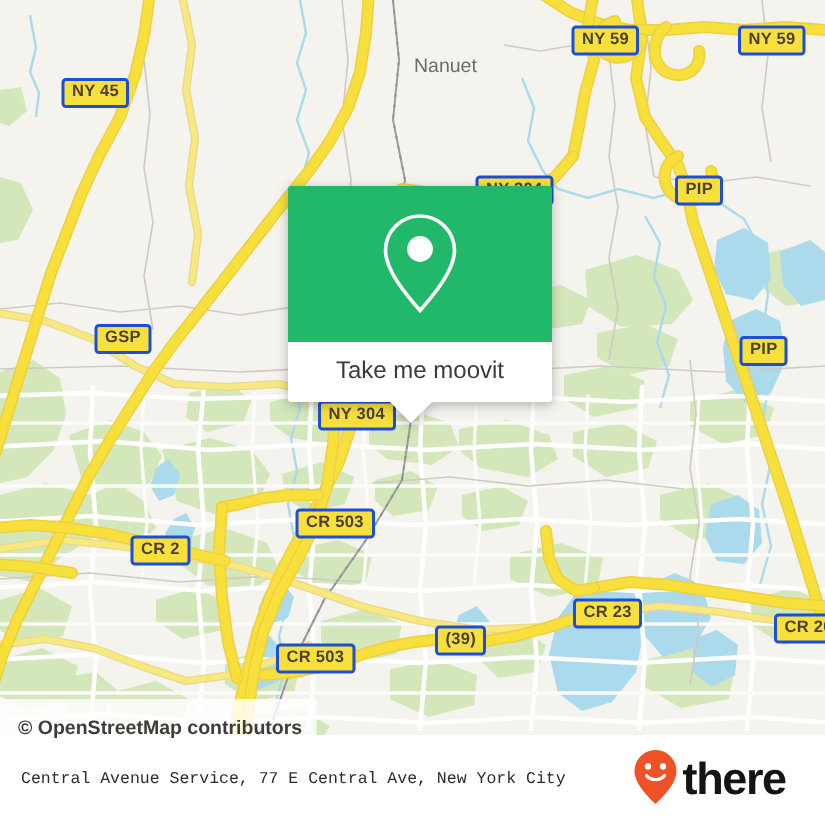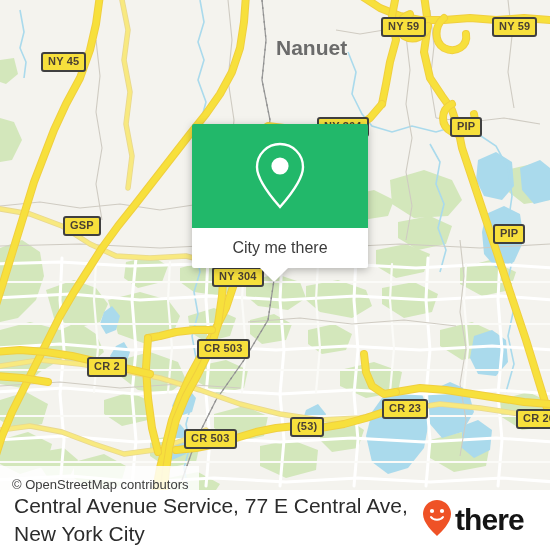--- a/index.html
+++ b/index.html
@@ -24,44 +24,43 @@
     height: 490px;
     overflow: hidden;
     background: #f4f3ee;
   }
   #map svg { display: block; }
 
   
   .shield {
     position: absolute;
     background: #f7e03c;
-    border: 2px solid #404040;
+    border: 2px solid #1d4ed8;
     border-radius: 3px;
     color: #4a4033;
     font-weight: bold;
     font-size: 11px;
     line-height: 1;
     padding: 2px 5px 3px 5px;
     white-space: nowrap;
     font-family: "Liberation Sans", sans-serif;
     box-sizing: border-box;
     letter-spacing: 0.2px;
   }
 
   
   .place-label {
     position: absolute;
     color: #6b6b6b;
-    font-size: 21px;
+    font-size: 13px;
     font-family: "Liberation Sans", sans-serif;
     white-space: nowrap;
     text-shadow:
       1px 0 1px #f4f3ee, -1px 0 1px #f4f3ee,
       0 1px 1px #f4f3ee, 0 -1px 1px #f4f3ee;
-    font-weight: bold;
   }
 
   
   #popup {
     position: absolute;
     left: 192px;
     top: 124px;
     width: 176px;
     filter: drop-shadow(0 2px 4px rgba(0,0,0,0.28));
   }
@@ -102,20 +101,21 @@
     position: absolute;
     left: 0;
     top: 466px;
     height: 24px;
     background: rgba(255,255,255,0.82);
     display: flex;
     align-items: center;
     padding: 12px 10px 0 12px;
     box-sizing: border-box;
     z-index: 30;
+    font-weight: bold;
   }
   #attribution span {
     color: #3c3c3c;
     font-size: 13px;
     font-family: "Liberation Sans", sans-serif;
     white-space: nowrap;
   }
 
   
   #footer {
@@ -126,23 +126,23 @@
     height: 60px;
     background: #ffffff;
     display: flex;
     align-items: center;
     box-sizing: border-box;
     padding: 0 16px 0 14px;
   }
   #footer-text {
     flex: 1 1 auto;
     color: #2c2c2c;
-    font-size: 21px;
+    font-size: 11px;
     line-height: 1.32;
-    font-family: Liberation Sans, sans-serif;
+    font-family: Liberation Mono, monospace;
     padding-right: 8px;
     max-width: 400px;
   }
   #brand {
     flex: 0 0 auto;
     display: flex;
     align-items: center;
     gap: 3px;
   }
   #brand-wordmark {
@@ -373,34 +373,34 @@
     <div class="shield" style="left:41px;  top:52px;">NY 45</div>
     <div class="shield" style="left:317px; top:117px;">NY 304</div>
     <div class="shield" style="left:450px; top:117px;">PIP</div>
     <div class="shield" style="left:29px;  top:216px;margin-left:34px;">GSP</div>
     <div class="shield" style="left:493px; top:224px;">PIP</div>
     <div class="shield" style="left:212px; top:267px;">NY 304</div>
     <div class="shield" style="left:197px; top:339px;">CR 503</div>
     <div class="shield" style="left:87px;  top:357px;">CR 2</div>
     <div class="shield" style="left:382px; top:399px;">CR 23</div>
     <div class="shield" style="left:516px; top:409px;">CR 20</div>
-    <div class="shield" style="left:290px; top:417px;">(53)</div>
+    <div class="shield" style="left:290px; top:417px;">(39)</div>
     <div class="shield" style="left:184px; top:429px;">CR 503</div>
 
     <div id="popup">
       <div id="popup-top">
         <span>
           <svg width="54" height="70" viewBox="0 0 54 70" xmlns="http://www.w3.org/2000/svg">
             <path d="M27 3 C14.3 3 4 13.3 4 26 C4 40 20 58 27 66 C34 58 50 40 50 26 C50 13.3 39.7 3 27 3 Z" fill="none" stroke="#ffffff" stroke-width="2.4"></path>
             <circle cx="27" cy="25" r="8.6" fill="#ffffff"></circle>
           </svg>
         </span>
       </div>
       <div id="popup-bottom">
-        <span id="popup-label">City me there</span>
+        <span id="popup-label">Take me moovit</span>
       </div>
       <div id="popup-tail"></div>
     </div>
   </div>
 
   <div id="attribution">
     <span>© OpenStreetMap contributors</span>
   </div>
 
   <div id="footer">

